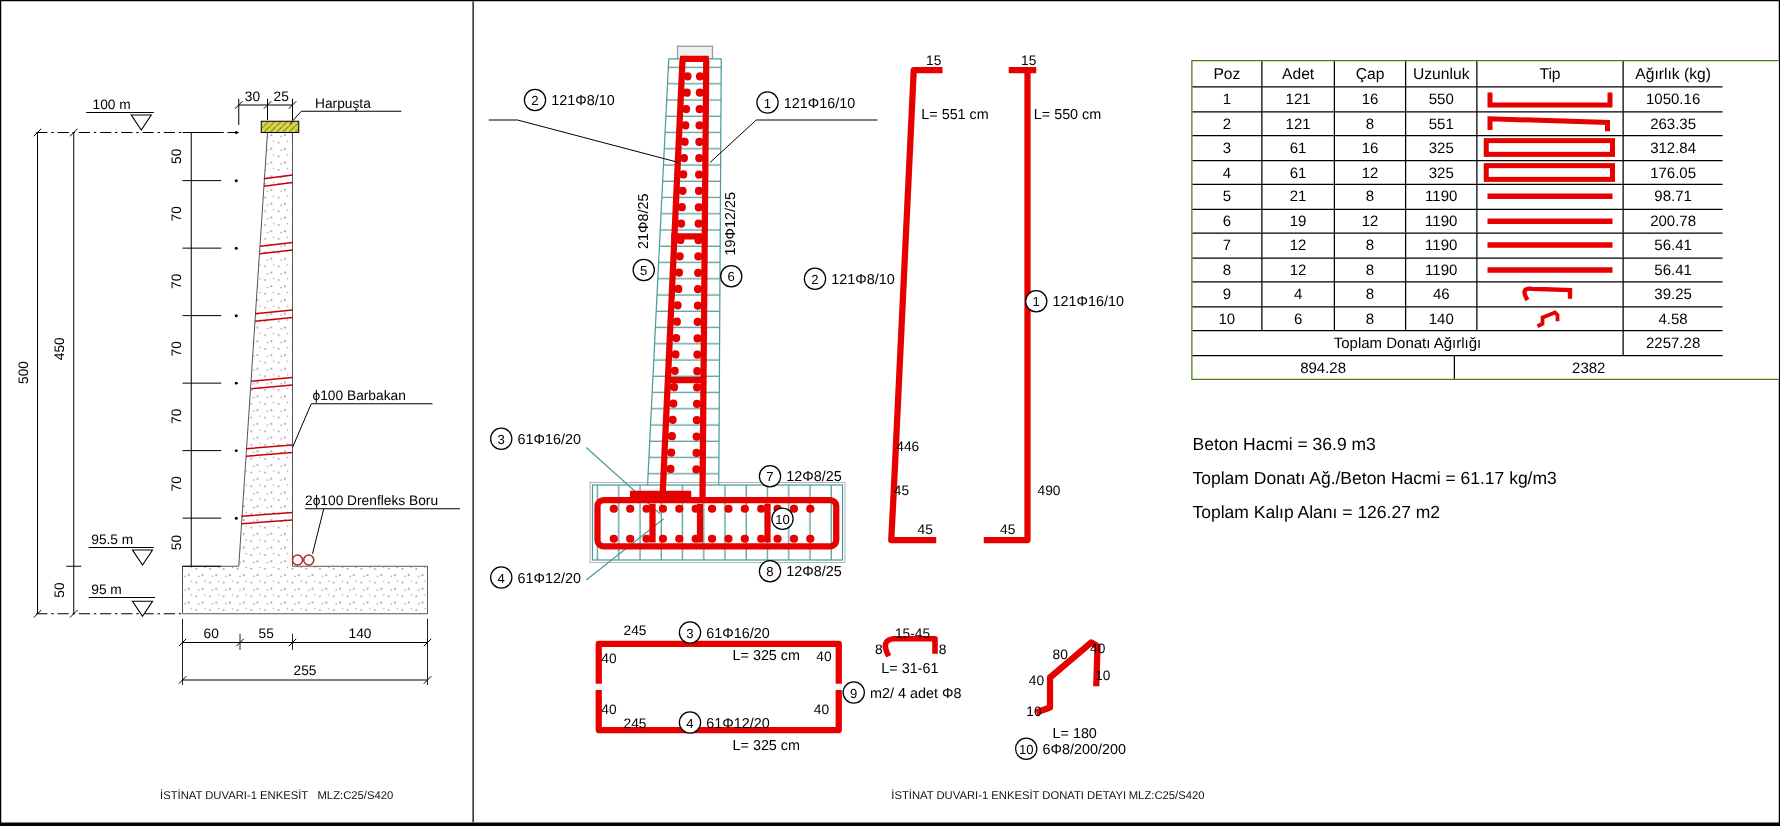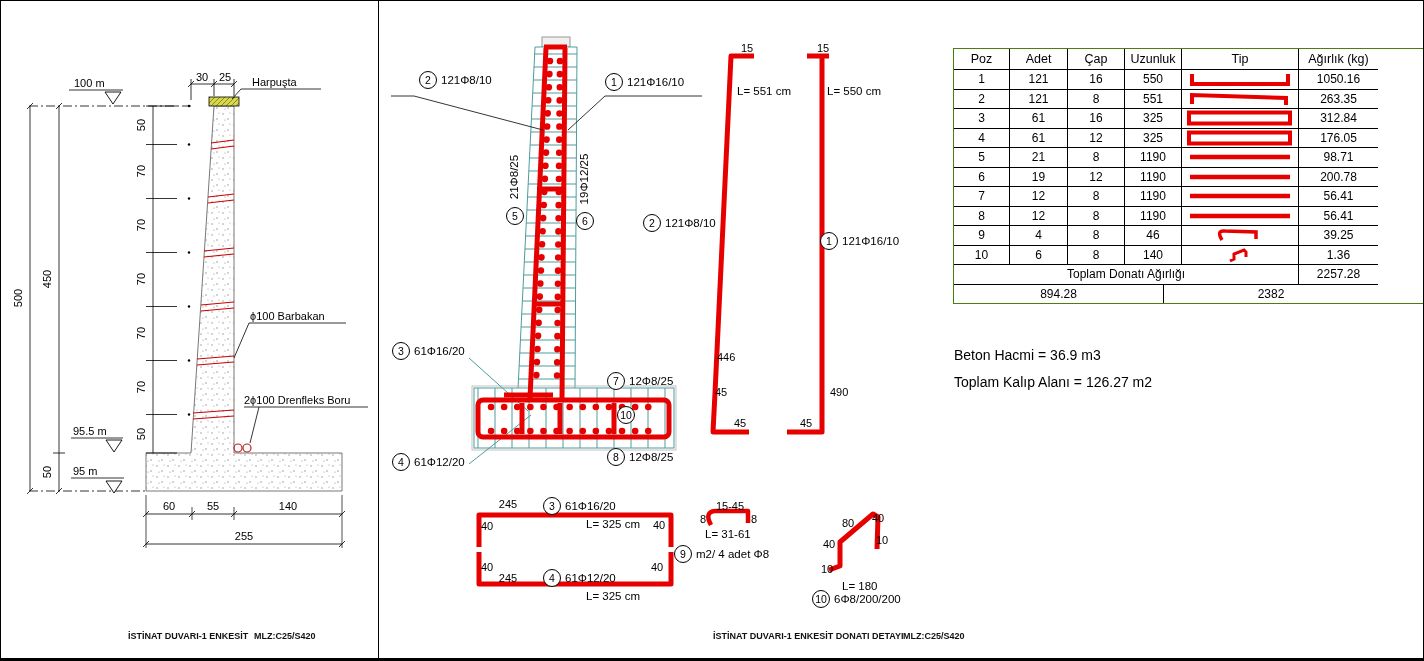--- a/index.html
+++ b/index.html
@@ -30,21 +30,21 @@
   .trow>div{flex:none;height:19.5px;display:flex;align-items:center;justify-content:center;border-left:1px solid #000;border-top:1px solid #000;overflow:hidden}
   .trow.first>div{border-top:none}
   .trow>div:first-child{border-left:none}
   .c0{width:55px}.c1{width:58px}.c2{width:57px}.c3{width:57px}.c4{width:117px}.c5{width:80px}
   .w344{width:344px}.w209{width:209px}.w215{width:215px}
   .thead>div{height:20px;font-size:12.5px}
   .tipcell svg{display:block}
 
   #summary{position:absolute;left:953px;top:341px;font-size:14px;line-height:27px;color:#000}
 
-  .ft{position:absolute;top:630px;font-size:9px;font-weight:bold;color:#111;white-space:nowrap}
+  .ft{position:absolute;top:630px;font-size:9px;font-weight:normal;color:#111;white-space:nowrap}
 </style>
 </head>
 <body>
 
 <div id="page">
   <div class="divider"></div>
 
   <svg id="cad" width="1424" height="661" viewBox="0 0 1424 661">
     <defs>
       <pattern id="stipple" width="11" height="11" patternUnits="userSpaceOnUse">
@@ -480,35 +480,36 @@
     <div class="trow">
       <div class="c0">10</div>
       <div class="c1">6</div>
       <div class="c2">8</div>
       <div class="c3">140</div>
       <div class="c4 tipcell">
           <svg width="112" height="16" viewBox="0 0 112 16">
             <polyline points="46,14 50,12 50,7 60,3 62,5 62,10" fill="none" stroke="#e60000" stroke-width="3"></polyline>
           </svg>
         </div>
-      <div class="c5">1.36</div>
+      <div class="c5">4.58</div>
     </div>
 
     <div class="trow">
       <div class="w344">Toplam Donatı Ağırlığı</div>
       <div class="c5">2257.28</div>
     </div>
     <div class="trow">
       <div class="w209">894.28</div>
       <div class="w215">2382</div>
     </div>
   </div>
 
   <div id="summary">
     <div>Beton Hacmi = 36.9 m3</div>
+    <div>Toplam Donatı Ağ./Beton Hacmi = 61.17 kg/m3</div>
     <div>Toplam Kalıp Alanı = 126.27 m2</div>
   </div>
 
   <div class="ft" style="left:127px">İSTİNAT DUVARI-1  ENKESİT</div>
   <div class="ft" style="left:253px">MLZ:C25/S420</div>
   <div class="ft" style="left:712px">İSTİNAT DUVARI-1 ENKESİT DONATI DETAYI</div>
   <div class="ft" style="left:902px">MLZ:C25/S420</div>
 </div>
 
 </body></html>

